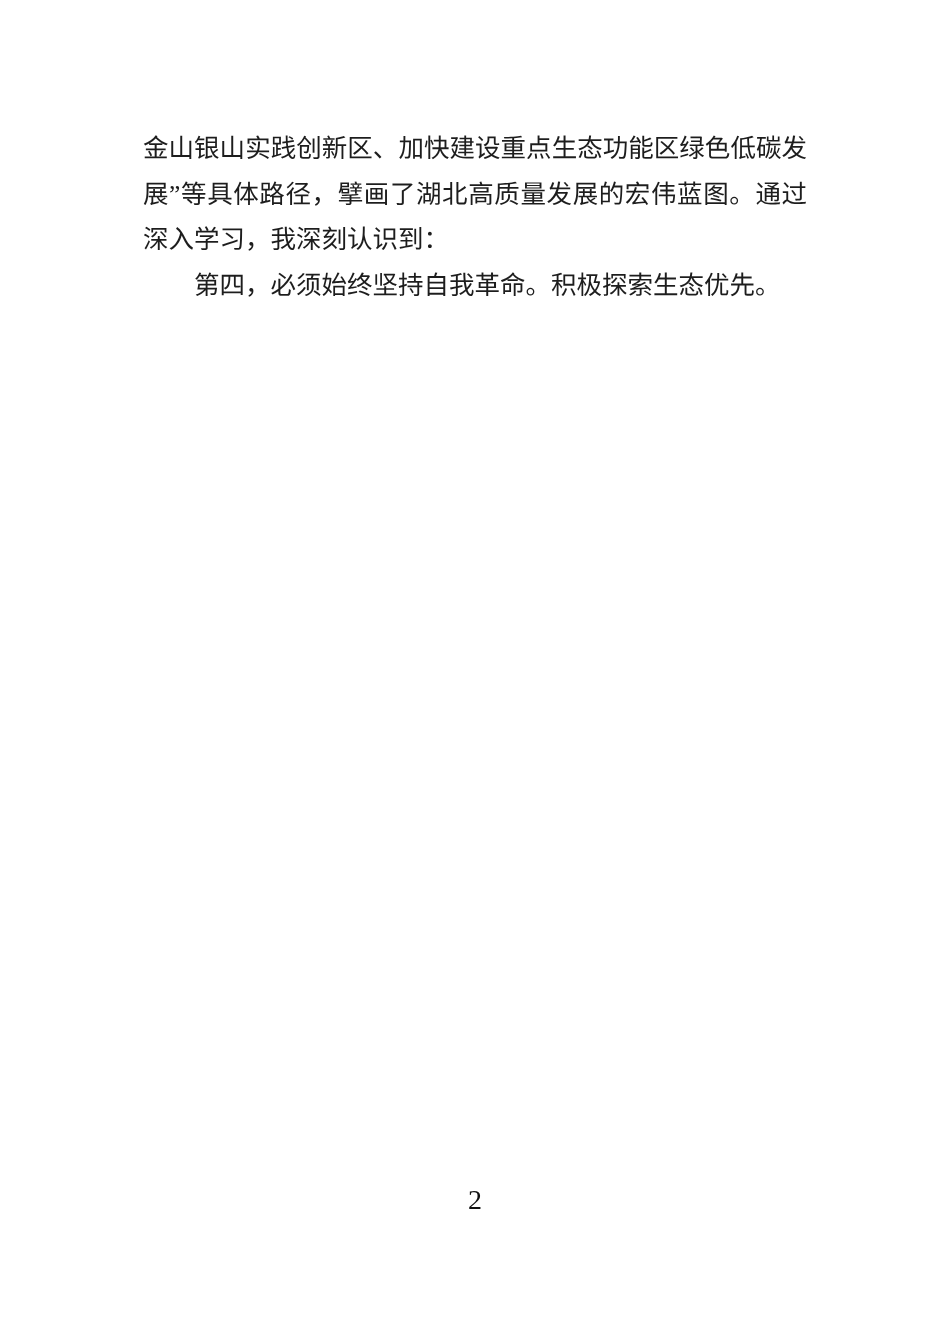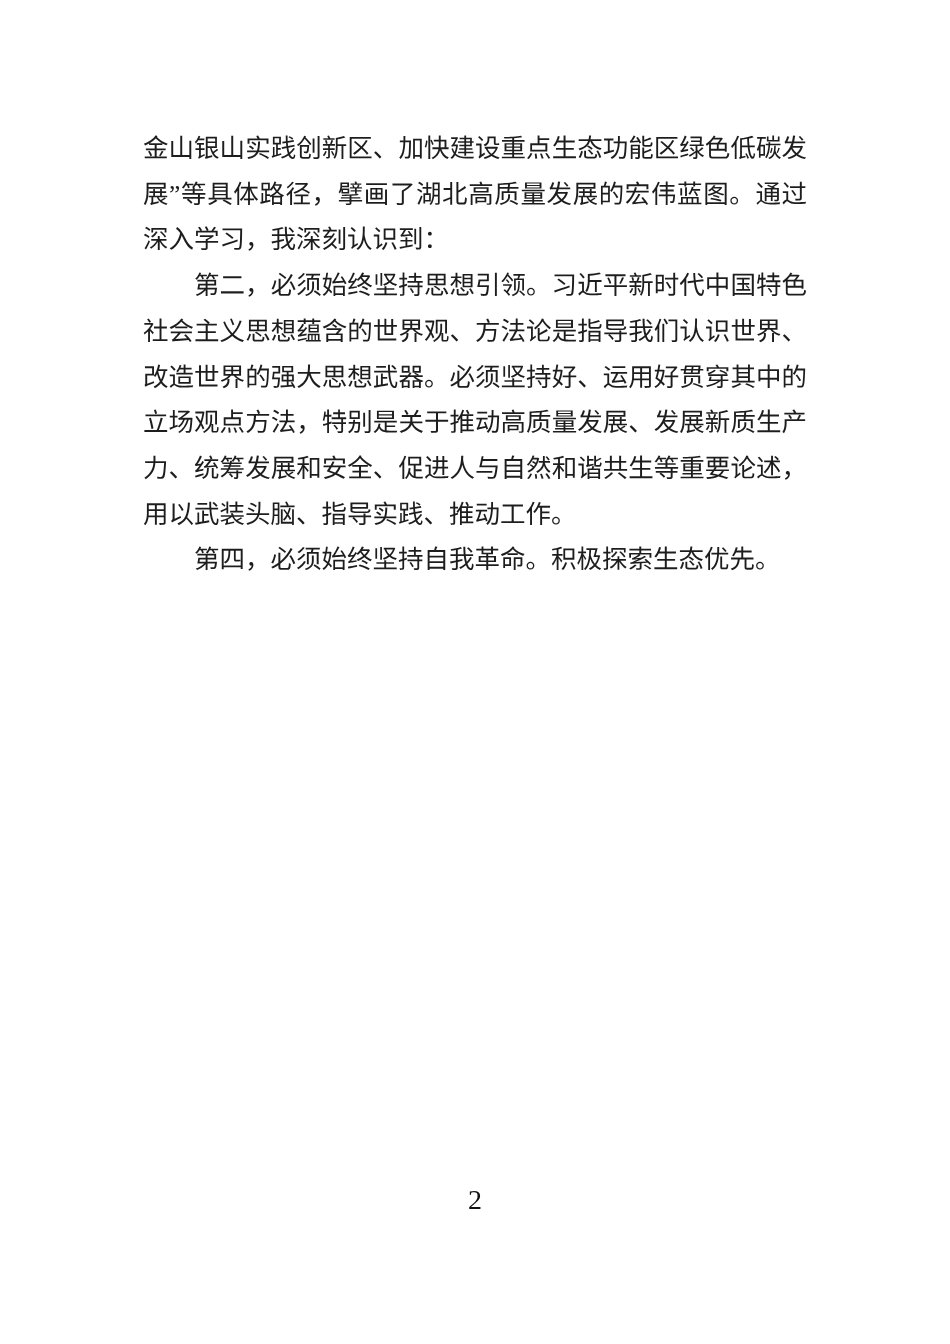--- a/index.html
+++ b/index.html
@@ -45,17 +45,16 @@
     color: #111111;
   }
 </style>
 </head>
 <body>
 
 <div class="page">
   <main class="content">
 
   <p class="no-indent">金山银山实践创新区、加快建设重点生态功能区绿色低碳发展”等具体路径，擘画了湖北高质量发展的宏伟蓝图。通过深入学习，我深刻认识到：</p>
-      <p class="indent">第二，必须始终坚持思想引领。习近平新时代中国特色社会主义思想蕴含的世界观、方法论是指导我们认识世界、改造世界的强大思想武器。必须坚持好、运用好贯穿其中的立场观点方法，特别是关于推动高质量发展、发展新质生产力、统筹发展和安全、促进人与自然和谐共生等重要论述，用以武装头脑、指导实践、推动工作。</p>
       <p class="indent">第四，必须始终坚持自我革命。积极探索生态优先。</p>
     </main>
   <div class="page-number">2</div>
 </div>
 
 </body></html>

